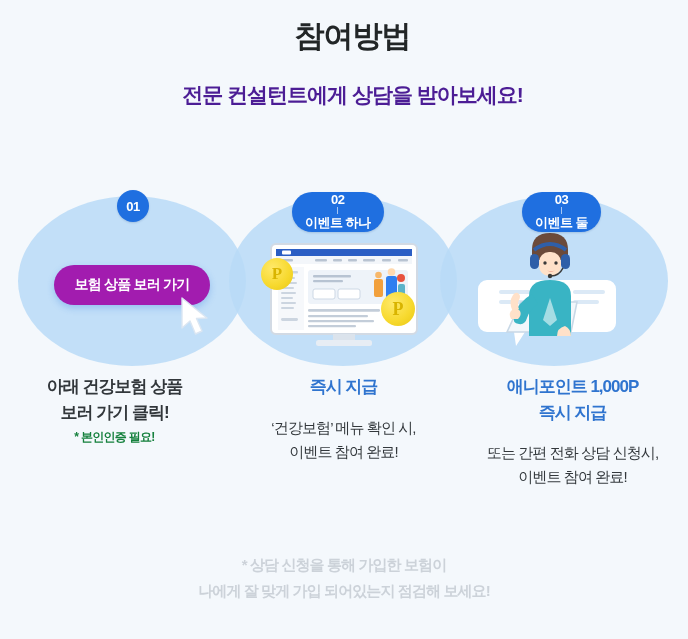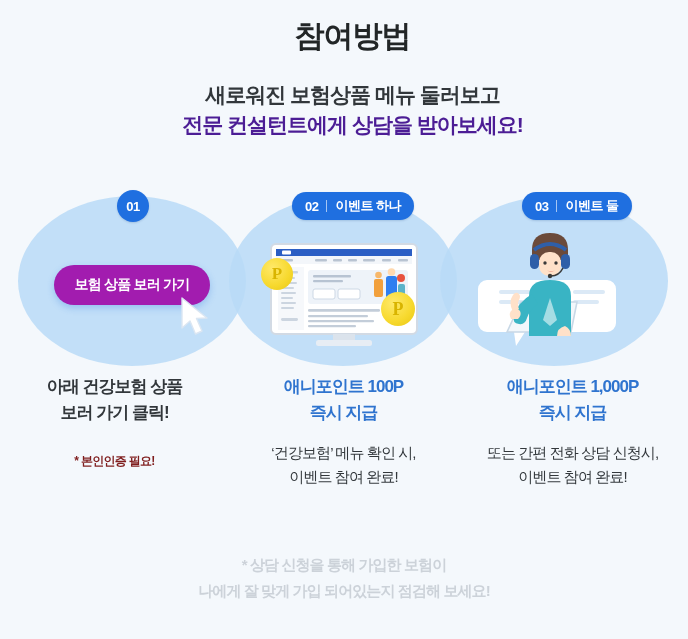--- a/index.html
+++ b/index.html
@@ -47,21 +47,21 @@
     border-radius:999px;
     font-weight:bold; letter-spacing:-.5px;
     display:flex; align-items:center; justify-content:center;
     box-shadow:0 1px 2px rgba(20,60,120,.18);
   }
   .badge.circle-badge {
     width:32px; height:32px; border-radius:50%;
     font-size:13px; left:117px; top:-6px;text-align:right;
   }
   .badge.pill {
-    height:28px; padding:0 13px; font-size:13px; top:-4px;
+    height:40px; padding:0 13px; font-size:13px; top:-4px;flex-direction:column;
   }
   .badge.b2 { left:292px; }
   .badge.b3 { left:522px; }
   .badge .num { font-size:13px; }
   .badge .sep {
     width:1px; height:12px; background:rgba(255,255,255,.6);
     margin:0 8px; display:inline-block;
   }
   .badge .blabel { font-size:13px; }
 
@@ -109,41 +109,40 @@
     font-size:17px; font-weight:bold; line-height:1.5;
     letter-spacing:-1px; color:#32373b;
   }
   .cap-head.blue { color:#2f74cf; }
   .cap-sub {
     margin-top:16px;
     font-size:15px; line-height:1.6; letter-spacing:-.9px;
     color:#33383c;
   }
   .cap-note {
-    margin-top:28px; font-size:12px; letter-spacing:-.7px;
-    color:#7f1d1d; font-weight:bold;
+    margin-top:4px; font-size:12px; letter-spacing:-.7px;
+    color:#15803d; font-weight:bold;
   }
 
   
   .footer {
     position:absolute; left:0; top:552px; width:688px;
     text-align:center;
   }
   .footer-line {
     font-size:15px; line-height:1.7; letter-spacing:-.9px;
     color:#ccd2d9; font-weight:bold;
   }
 </style>
 </head>
 <body>
 
 <div class="header">
   <div class="page-title">참여방법</div>
   <div class="subtitle-block">
-    <div class="subtitle-line">새로워진 보험상품 메뉴 둘러보고</div>
     <div class="subtitle-line accent">전문 컨설턴트에게 상담을 받아보세요!</div>
   </div>
 </div>
 
 <div class="steps">
 
   <div class="circle c1"></div>
   <div class="circle c2"></div>
   <div class="circle c3"></div>
 
@@ -262,21 +261,20 @@
   <div class="col">
     <div class="cap-head">
       <div>아래 건강보험 상품</div>
       <div>보러 가기 클릭!</div>
     </div>
     <div class="cap-note">* 본인인증 필요!</div>
   </div>
 
   <div class="col">
     <div class="cap-head blue">
-      <div>애니포인트 100P</div>
       <div>즉시 지급</div>
     </div>
     <div class="cap-sub">
       <div>‘건강보험’ 메뉴 확인 시,</div>
       <div>이벤트 참여 완료!</div>
     </div>
   </div>
 
   <div class="col">
     <div class="cap-head blue">

